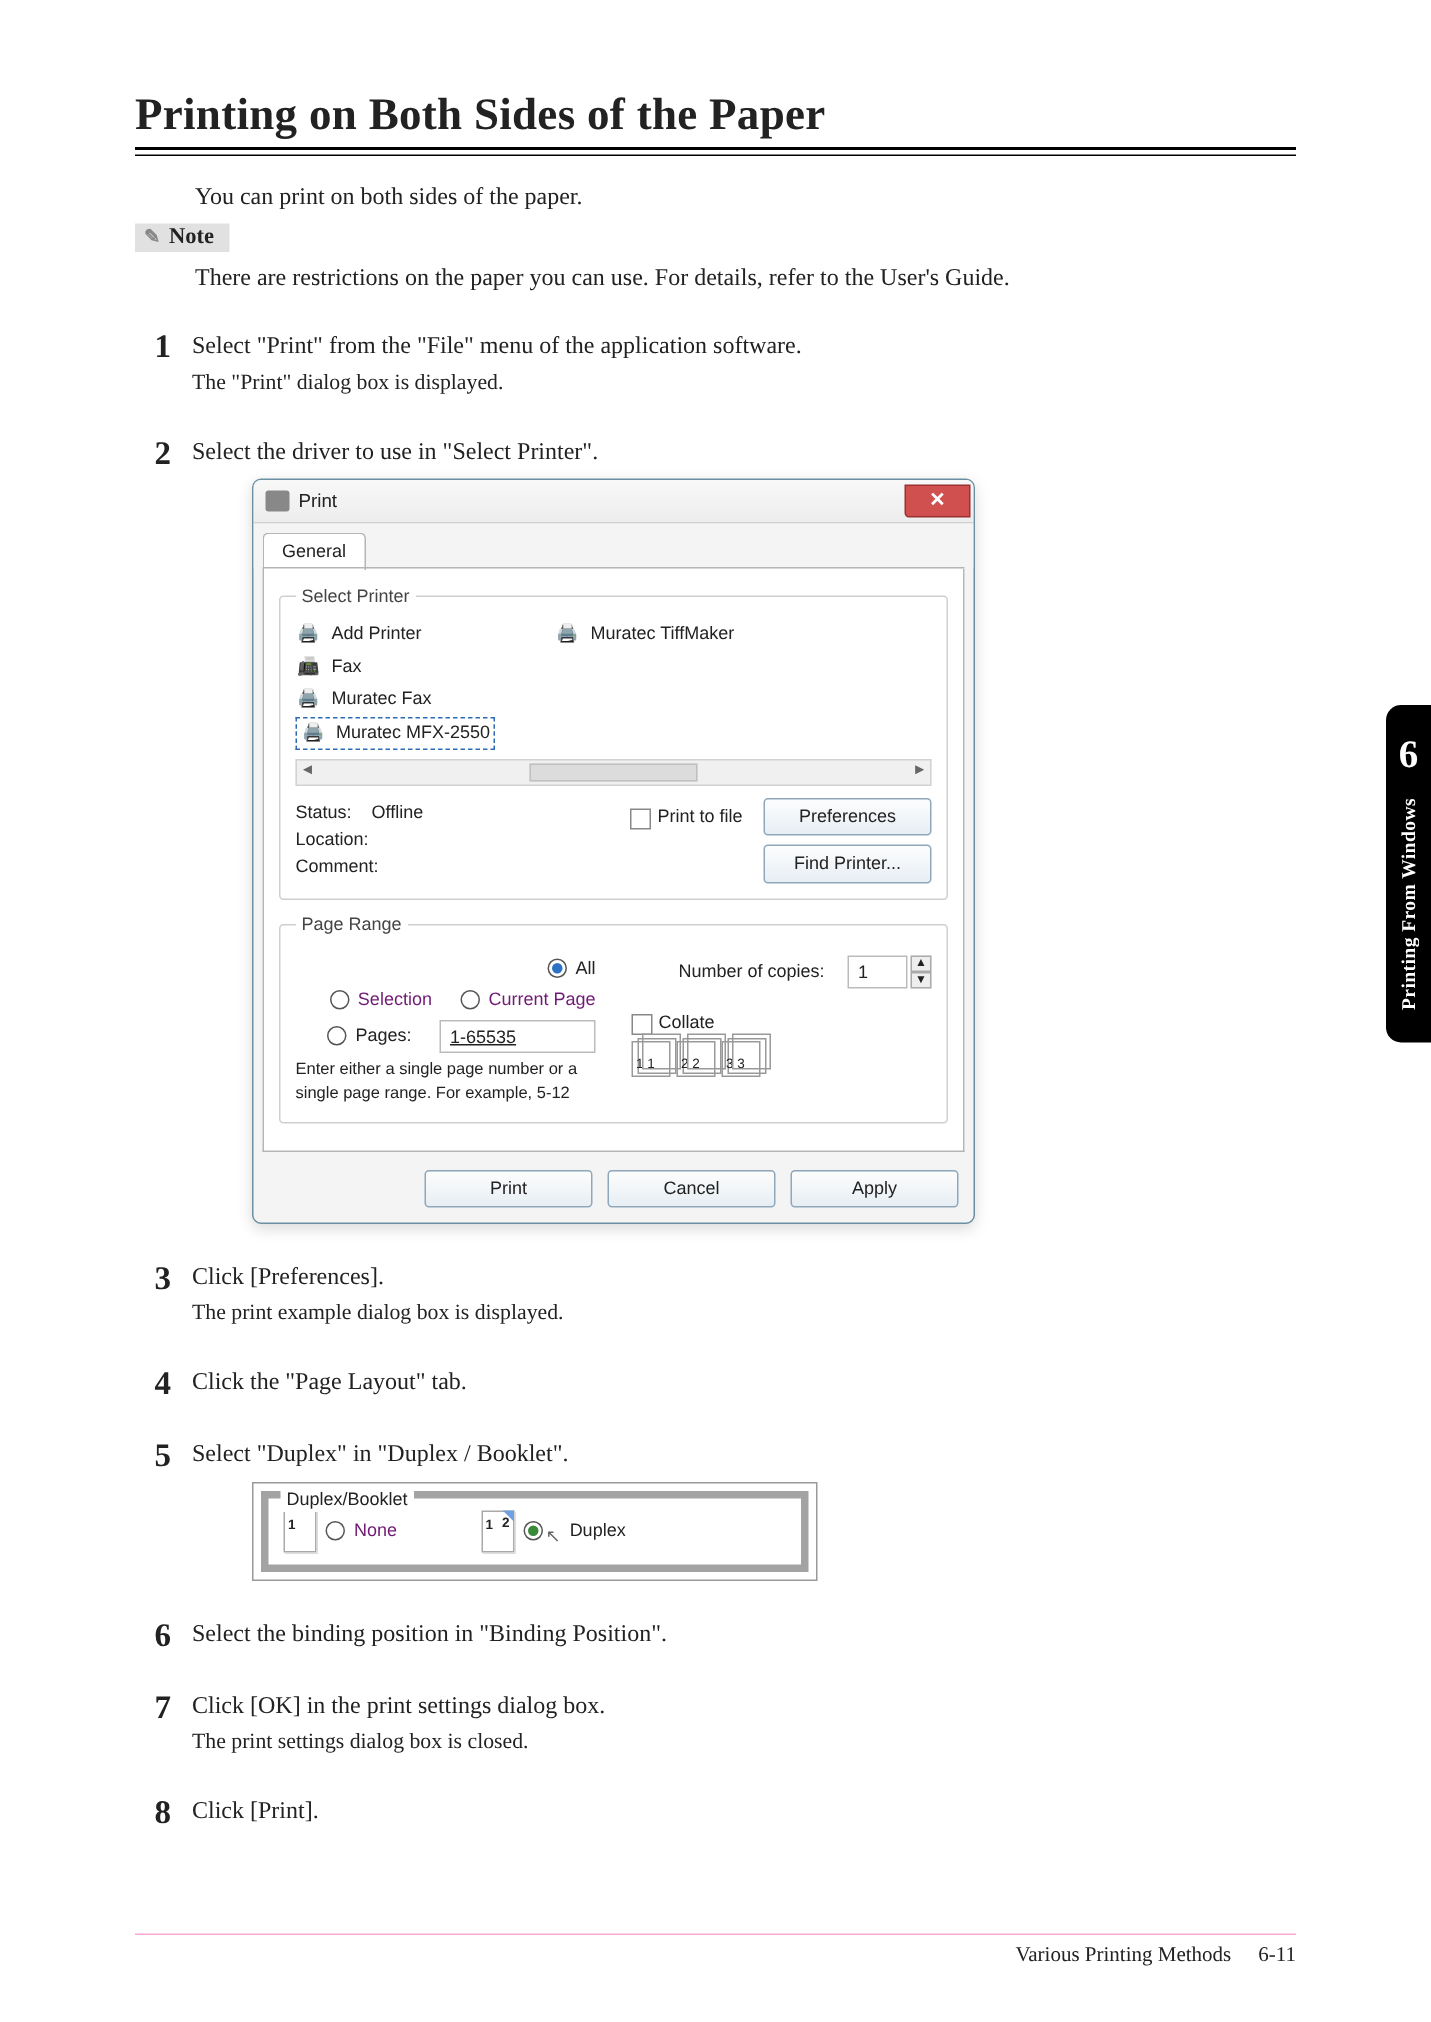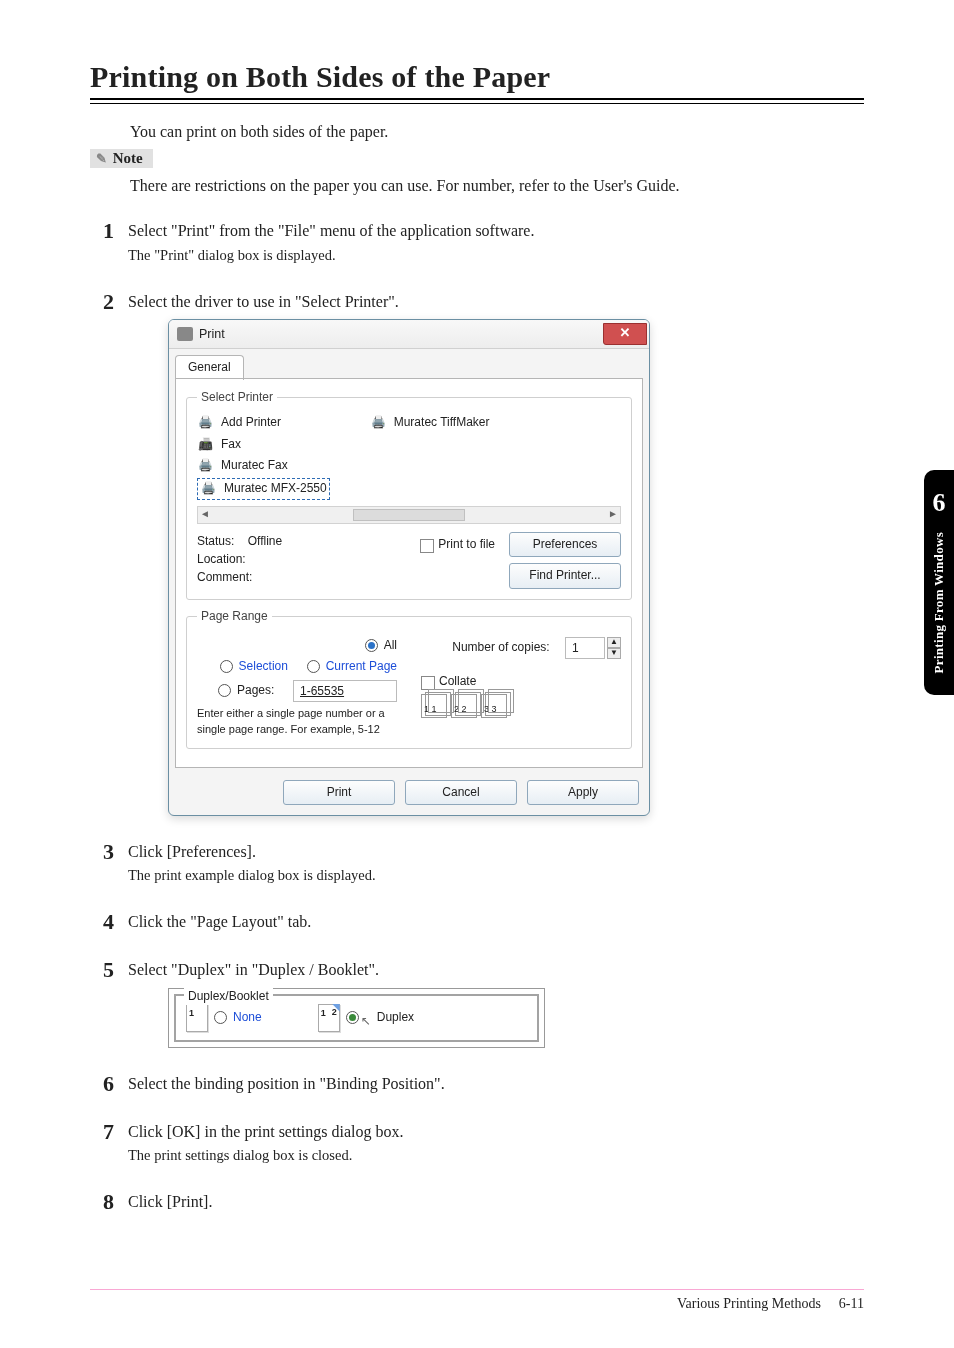--- a/index.html
+++ b/index.html
@@ -178,21 +178,21 @@
     font-size:12px;
     cursor:pointer;
     min-width:86px;
     text-align:center;
   }
   .page-range-row { display:flex; gap:24px; }
   .radio-col { flex:1;}
   .radio-row { display:flex; align-items:center; gap:6px; margin:4px 0;justify-content:flex-end;}
   .dot{ width:11px; height:11px; border-radius:50%; border:1px solid #555; display:inline-block; position:relative;}
   .dot.sel::after{ content:""; position:absolute; inset:2px; background:#2b72c7; border-radius:50%;}
-  .muted{ color:#1d4ed8;}
+  .muted{ color:#701a75;}
   .inputlike{ border:1px solid #bbb; background:#fff; padding:2px 6px; font-size:12px; height:16px; display:inline-block;}
   .spin-wrap{ display:flex; align-items:center; gap:2px;}
   .spin-btns{ width:14px; display:flex; flex-direction:column;}
   .spin-btns div{height:9px; border:1px solid #aaa; background:#eee; font-size:8px; line-height:7px; text-align:center;}
   .collate-icons{ display:flex; gap:4px; margin-top:4px;}
   .stack{ width:24px; height:22px; border:1px solid #999; position:relative;}
   .stack::before,.stack::after{content:""; position:absolute; border:1px solid #999; width:24px; height:22px;}
   .stack::before{ left:3px; top:-3px;}
   .stack::after{ left:6px; top:-6px;}
   .hint{ font-size:11px; margin-top:4px;}
@@ -206,21 +206,21 @@
     width: 375px;
     border: 1px solid #999;
     padding: 0;
     margin-left: 40px;
     margin-top: 6px;
     font-family: 'Segoe UI', Tahoma, sans-serif;
     font-size: 12px;
     position: relative;
   }
   .dup-panel .gb2 {
-    border:2px solid #a3a3a3;
+    border:5px solid #a3a3a3;
     margin:5px;
     padding:8px 10px;
     position:relative;
   }
   .dup-panel .gb2 .lgnd {
     position:absolute; top:-8px; left:8px; background:#fff; padding:0 4px; font-size:12px;
   }
   .dup-row{ display:flex; align-items:center; gap:56px;}
   .dup-opt{ display:flex; align-items:center; gap:6px;}
   .page-mini{ width:22px; height:28px; border:1px solid #aaa; box-shadow:1px 1px 0 #ddd; display:inline-flex; align-items:flex-start; justify-content:flex-start; padding:2px; box-sizing:border-box;}
@@ -277,21 +277,21 @@
 
   <h1>Printing on Both Sides of the Paper</h1>
   <div class="double-rule"></div>
 
   <div class="body-text">You can print on both sides of the paper.</div>
 
   <div class="note-badge">
     <span class="pencil">✎</span>
     <span>Note</span>
   </div>
-  <div class="body-text">There are restrictions on the paper you can use. For number, refer to the User's Guide.</div>
+  <div class="body-text">There are restrictions on the paper you can use. For details, refer to the User's Guide.</div>
 
   <ol class="steps">
     <li>
       <div class="step-num">1</div>
       <div class="step-body">
         <div>Select "Print" from the "File" menu of the application software.</div>
         <div class="step-sub">The "Print" dialog box is displayed.</div>
       </div>
     </li>
 

